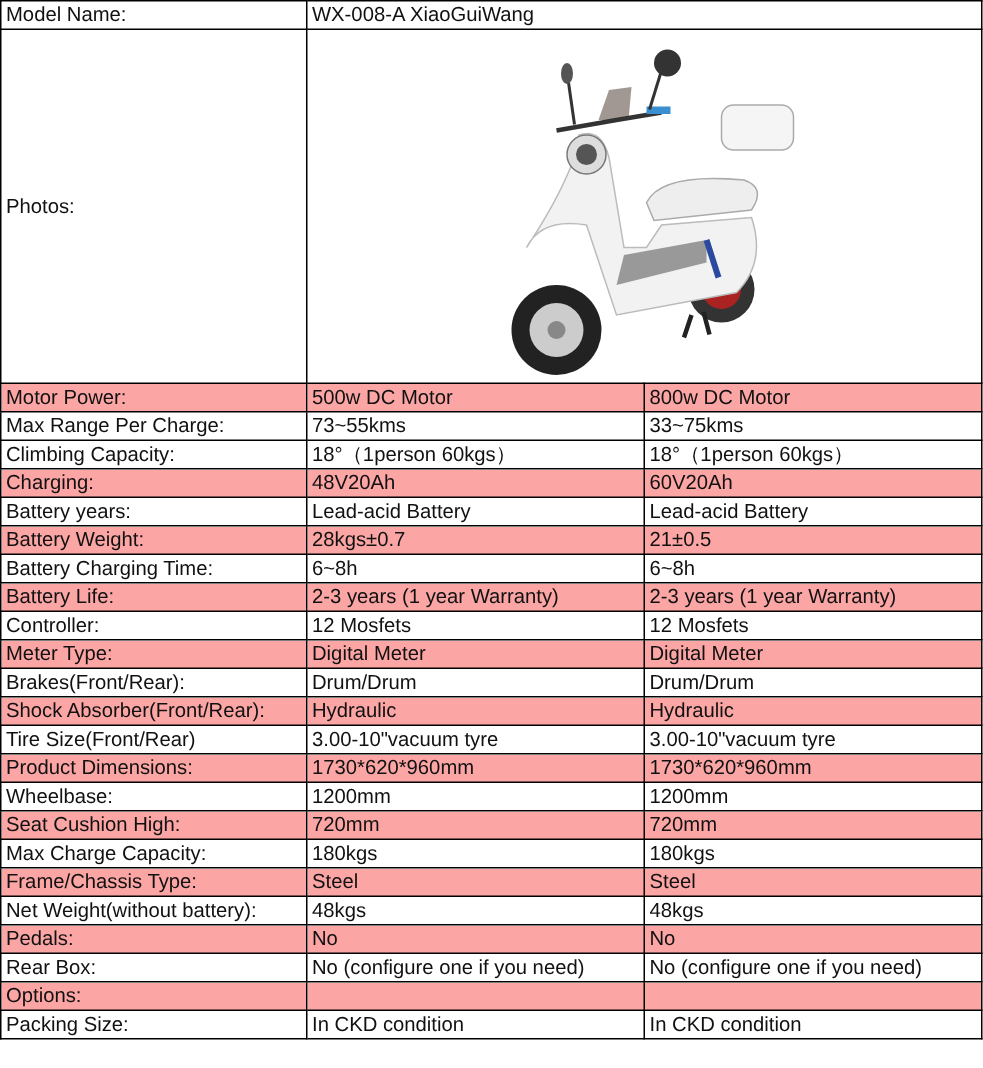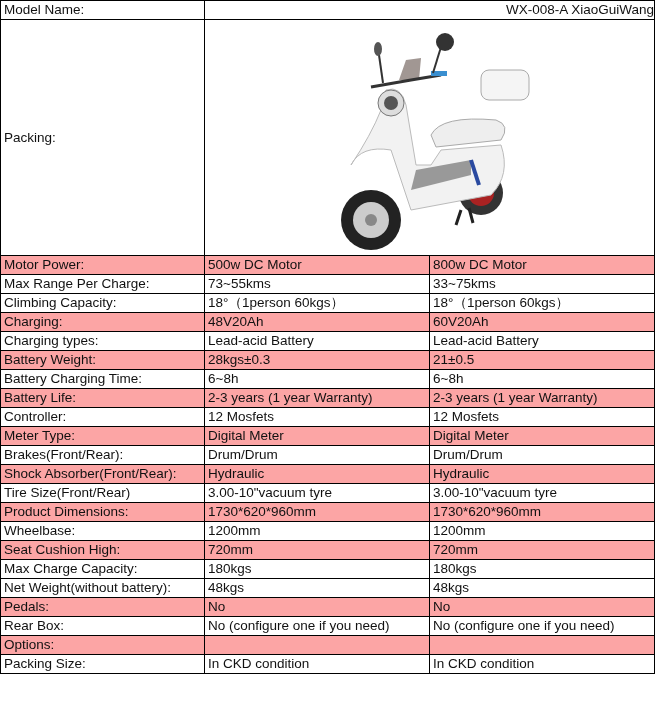--- a/index.html
+++ b/index.html
@@ -1,40 +1,40 @@
 <!DOCTYPE html>
 <html><head>
 <meta charset="utf-8">
 <style>
   html,body{margin:0;padding:0;background:#fff;}
   body{width:655px;height:712px;overflow:hidden;font-family:"Liberation Sans",sans-serif;font-size:13.5px;color:#111;}
   table{border-collapse:collapse;position:absolute;left:0;top:0;width:654px;table-layout:fixed;}
   td{border:1px solid #000;padding:0 0 0 3px;height:18px;line-height:18px;white-space:nowrap;overflow:hidden;vertical-align:middle;}
   tr.green td{background:#fca5a5;}
-  td.center{text-align:right;}
+  td.center{text-align:left;}
   tr.photo td{height:235px;}
   .scooter{display:block;margin:0 auto;}
   tr.hdr td{height:18px;margin-top:14px;}
 </style>
 </head>
 <body>
 
 <table>
   <colgroup>
       <col style="width:204px">
       <col style="width:225px">
       <col style="width:225px">
     </colgroup>
   <tbody id="tbody">
     <tr class="hdr">
       <td>Model Name:</td>
       <td colspan="2" class="center">WX-008-A XiaoGuiWang</td>
     </tr>
     <tr class="photo">
-      <td>Packing:</td>
+      <td>Photos:</td>
       <td colspan="2">
         <svg class="scooter" width="220" height="225" viewBox="0 0 220 225">
 
           <circle cx="160" cy="168" r="22" fill="#333"></circle>
           <circle cx="160" cy="168" r="13" fill="#a22"></circle>
 
           <circle cx="50" cy="195" r="30" fill="#222"></circle>
           <circle cx="50" cy="195" r="18" fill="#ccc"></circle>
           <circle cx="50" cy="195" r="6" fill="#888"></circle>
 
@@ -79,27 +79,27 @@
         <td>Climbing Capacity:</td>
         <td>18°（1person 60kgs）</td>
         <td>18°（1person 60kgs）</td>
       </tr>
       <tr class="green">
         <td>Charging:</td>
         <td>48V20Ah</td>
         <td>60V20Ah</td>
       </tr>
       <tr>
-        <td>Charging types:</td>
+        <td>Battery years:</td>
         <td>Lead-acid Battery</td>
         <td>Lead-acid Battery</td>
       </tr>
       <tr class="green">
         <td>Battery Weight:</td>
-        <td>28kgs±0.3</td>
+        <td>28kgs±0.7</td>
         <td>21±0.5</td>
       </tr>
       <tr>
         <td>Battery Charging Time:</td>
         <td>6~8h</td>
         <td>6~8h</td>
       </tr>
       <tr class="green">
         <td>Battery Life:</td>
         <td>2-3 years (1 year Warranty)</td>
@@ -143,20 +143,25 @@
       <tr class="green">
         <td>Seat Cushion High:</td>
         <td>720mm</td>
         <td>720mm</td>
       </tr>
       <tr>
         <td>Max Charge Capacity:</td>
         <td>180kgs</td>
         <td>180kgs</td>
       </tr>
+      <tr class="green">
+        <td>Frame/Chassis Type:</td>
+        <td>Steel</td>
+        <td>Steel</td>
+      </tr>
       <tr>
         <td>Net Weight(without battery):</td>
         <td>48kgs</td>
         <td>48kgs</td>
       </tr>
       <tr class="green">
         <td>Pedals:</td>
         <td>No</td>
         <td>No</td>
       </tr>

